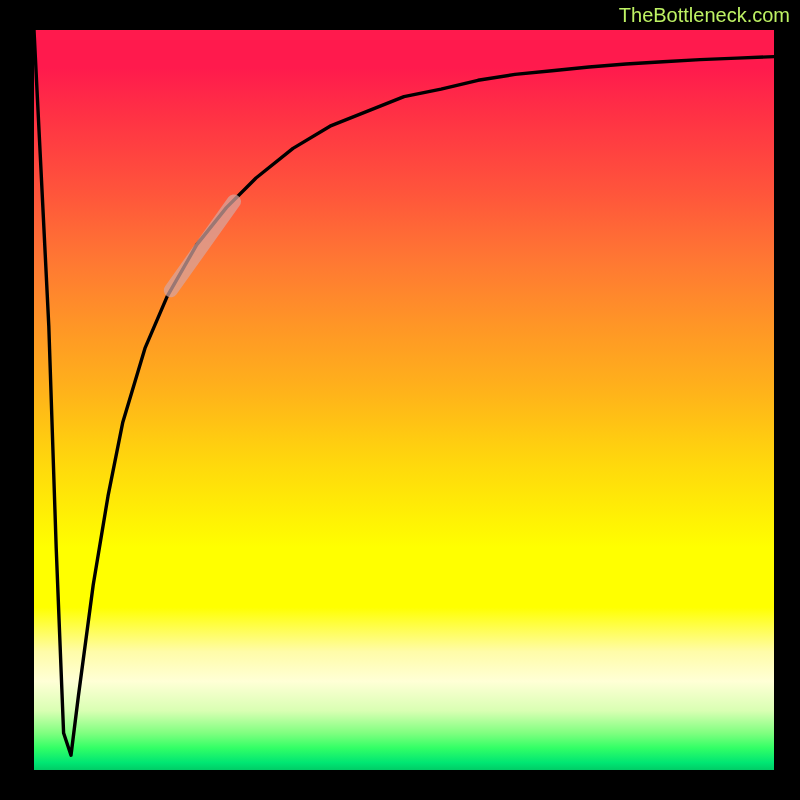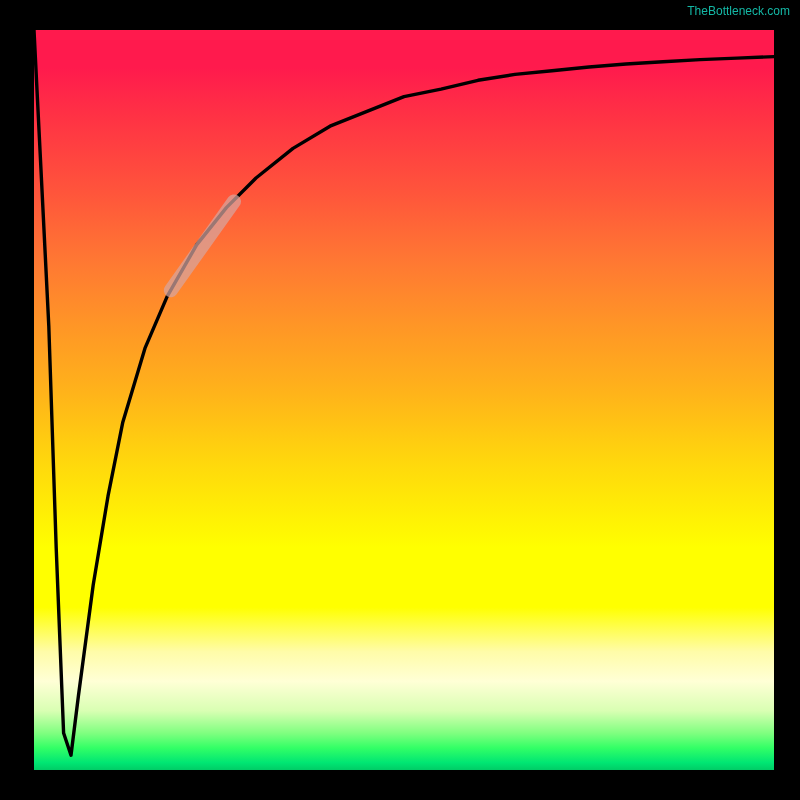--- a/index.html
+++ b/index.html
@@ -8,22 +8,22 @@
     height: 800px;
     background: #000;
     font-family: Arial, sans-serif;
     position: relative;
     overflow: hidden;
   }
   .watermark {
     position: absolute;
     top: 4px;
     right: 10px;
-    color: #14b8a6;
-    font-size: 12px;
+    color: #bef264;
+    font-size: 20px;
     font-weight: 500;
     z-index: 10;
   }
   .plot-area {
     position: absolute;
     left: 34px;
     top: 30px;
     width: 740px;
     height: 740px;
     background: linear-gradient(to bottom,

